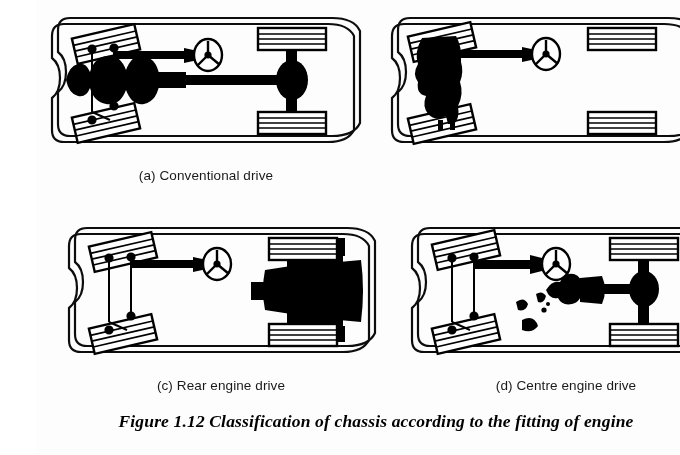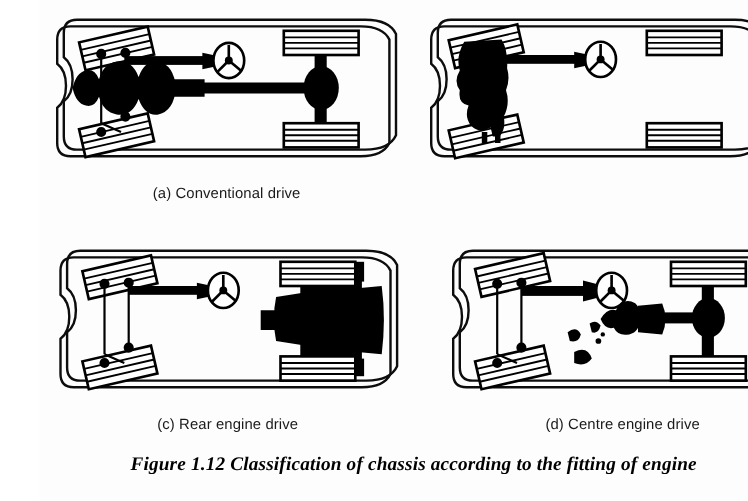--- a/index.html
+++ b/index.html
@@ -33,21 +33,21 @@
     left: 0;
     width: 340px;
     text-align: center;
     font-size: 13.5px;
     color: #1a1a1a;
     letter-spacing: 0.1px;
     white-space: nowrap;
   }
   #panel-a { left: 0px;   top: 2px; }
   #panel-b { left: 340px; top: 2px; }
-  #panel-c { left: 1px;   top: 210px; }
+  #panel-c { left: 15px;   top: 210px; }
   #panel-d { left: 360px; top: 210px; }
   #panel-a .panel-label,
   #panel-b .panel-label { top: 166px; }
   #panel-c .panel-label,
   #panel-d .panel-label { top: 168px; }
 
   #figure-caption {
     position: absolute;
     left: 0;
     top: 411px;

